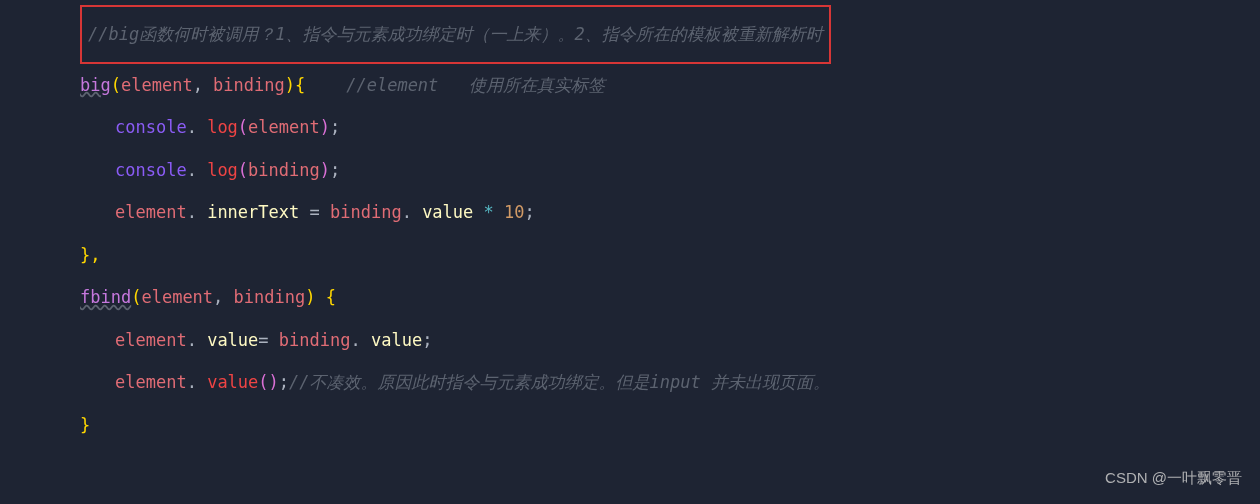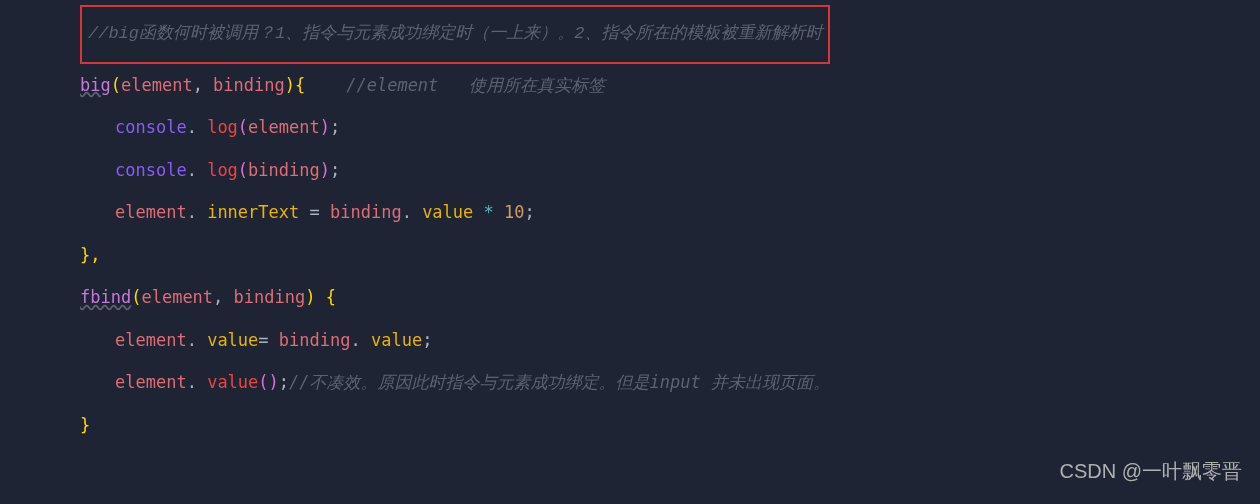--- a/index.html
+++ b/index.html
@@ -14,46 +14,45 @@
       padding: 5px 0 0 80px;
       position: relative;
       overflow: hidden;
     }
     .comment { color: #5c6370; font-style: italic; }
     .highlight-box {
       border: 2px solid #d73636;
       display: inline-block;
       padding: 12px 6px;
       line-height: 1.8;
-      font-family: Liberation Mono, monospace;
     }
     .func-name { color: #c678dd; }
     .underline { text-decoration: underline; text-decoration-style: wavy; text-decoration-color: #5c6370; }
     .paren { color: #ffd700; }
     .paren2 { color: #da70d6; }
     .param { color: #e06c75; }
     .punct { color: #abb2bf; }
     .obj { color: #8b5cf6; }
     .method { color: #ef4444; }
-    .prop { color: #eab308; }
+    .prop { color: #fef9c3; }
     .num { color: #d19a66; }
     .op { color: #56b6c2; }
     .indent-guide {
       border-left: 1px solid #3b4048;
       display: inline-block;
       margin-left: 2px;
       padding-left: 32px;
       height: 100%;
     }
     .watermark {
       position: absolute;
       bottom: 8px;
       right: 18px;
       color: #c8c8c8;
-      font-size: 20px;
+      font-size: 15px;
       font-family: sans-serif;
       opacity: 0.85;
     }
     .line { white-space: pre; }
   </style>
 </head>
 <body>
 
 <div class="line"><span class="highlight-box comment">//big函数何时被调用？1、指令与元素成功绑定时（一上来）。2、指令所在的模板被重新解析时</span></div>
 

